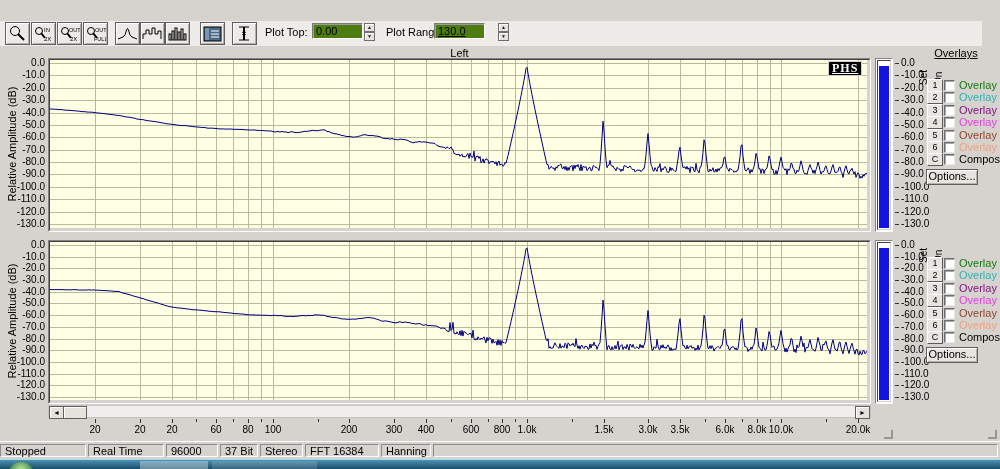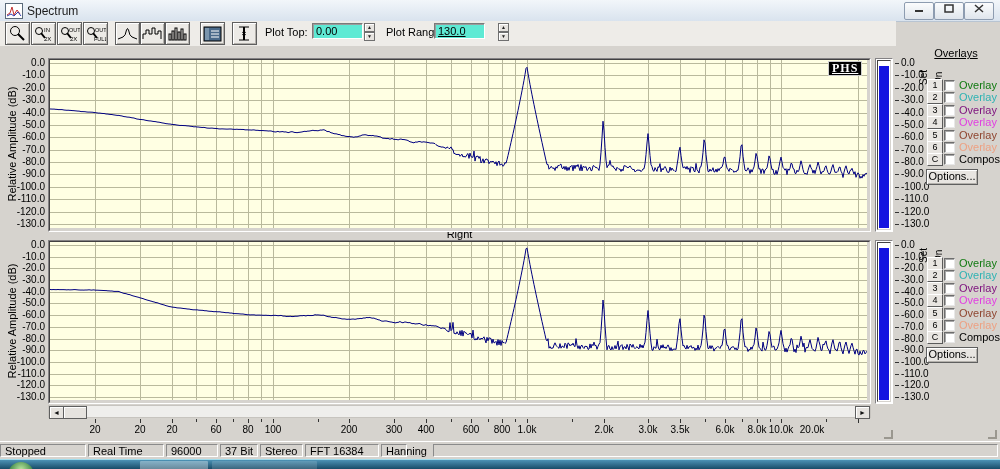--- a/index.html
+++ b/index.html
@@ -9,29 +9,29 @@
   
   #titlebar{position:absolute;left:0;top:0;width:1000px;height:21px;
     background:linear-gradient(#f2f6fa,#d9e3ee);border-bottom:1px solid #b8c4d2;}
   #app-icon{position:absolute;left:5px;top:3px;width:16px;height:14px;background:#fff;
     border:1px solid #5a6a7a;overflow:hidden;}
   #title-text{position:absolute;left:27px;top:4px;font-size:12px;color:#1a1a1a;}
   .winbtn{position:absolute;top:2px;width:28px;height:16px;border:1px solid #8d9cb0;border-radius:2px;
     background:linear-gradient(#fbfcfd,#dfe5ec);text-align:center;line-height:14px;font-size:10px;color:#333;}
   #btn-min{right:66px;} #btn-max{right:36px;} #btn-close{right:6px;}
   
-  #toolbar{position:absolute;left:0;top:21px;width:896px;height:25px;background:#eeece8;
+  #toolbar{position:absolute;left:0;top:21px;width:982px;height:25px;background:#eeece8;
     border-bottom:1px solid #b9b6b1;}
   .tbtn{position:absolute;top:1px;width:23px;height:21px;background:#eceae6;border:1px solid #5f5f5f;
     box-shadow:inset 1px 1px 0 #ffffff, inset -1px -1px 0 #b4b1ac;display:flex;align-items:center;justify-content:center;}
   .tbtn svg{display:block;}
   .tb-label{position:absolute;top:5px;font-size:11px;}
   .tb-input{position:absolute;top:2px;height:14px;width:46px;border:1px solid;padding:0 0 0 3px;
     border-color:#7a7a7a #ffffff #ffffff #7a7a7a;box-shadow:inset 1px 1px 0 #9c9c9c;
-    font-family:"Liberation Sans",sans-serif;font-size:11px;background:#5eead4;}
+    font-family:"Liberation Sans",sans-serif;font-size:11px;background:#4d7c0f;}
   .spin{position:absolute;top:2px;width:11px;height:18px;}
   .spin div{position:absolute;left:0;width:9px;height:7px;background:#e6e3df;border:1px solid #6f6f6f;
     box-shadow:inset 1px 1px 0 #fff;font-size:5px;line-height:7px;text-align:center;color:#222;}
   .spin .up{top:0;} .spin .dn{top:9px;}
   
   #client{position:absolute;left:0;top:46px;width:1000px;height:395px;background:#d6d3ce;}
   .plot-title{position:absolute;left:48px;width:823px;text-align:center;font-size:11px;}
   .plot-frame{position:absolute;left:48px;width:821px;border:1px solid;border-color:#848284 #ffffff #ffffff #848284;}
   .plot-inner{border:1px solid;border-color:#424142 #d6d3ce #d6d3ce #424142;}
   .ylab{position:absolute;width:150px;text-align:center;font-size:11px;transform:rotate(-90deg);}
@@ -76,42 +76,20 @@
     border-top:1px solid #9fdcec;overflow:hidden;}
   #start-orb{position:absolute;left:8px;top:2px;width:26px;height:26px;border-radius:50%;
     background:radial-gradient(circle at 50% 30%, #bfe8a0, #2d7a3a 60%, #11303f);}
   .task-btn{position:absolute;top:1px;height:9px;background:rgba(255,255,255,0.35);border-radius:1px;}
 </style>
 </head>
 <body>
 
 <div id="window">
 
-  <div id="titlebar">
-    <div id="app-icon">
-      <svg width="16" height="14">
-          <rect x="0" y="0" width="16" height="14" fill="#fff"></rect>
-        <polyline points="1,11 4,9 6,3 8,11 11,6 14,10" stroke="#c03030" fill="none" stroke-width="1"></polyline>
-        <polyline points="1,12 5,10 8,12 12,8 15,12" stroke="#3040b0" fill="none" stroke-width="1"></polyline>
-        </svg>
-    </div>
-    <span id="title-text">Spectrum</span>
-    <div class="winbtn" id="btn-min">
-      <svg width="10" height="9">
-          <line x1="1" y1="7" x2="9" y2="7" stroke="#333" stroke-width="2"></line>
-        </svg></div>
-    <div class="winbtn" id="btn-max">
-      <svg width="10" height="9">
-          <rect x="1" y="1" width="8" height="7" fill="none" stroke="#333" stroke-width="1.5"></rect>
-        </svg></div>
-    <div class="winbtn" id="btn-close">
-      <svg width="10" height="9">
-          <path d="M1,1 L9,8 M9,1 L1,8" stroke="#333" stroke-width="1.5"></path>
-        </svg></div>
-  </div>
 
   <div id="toolbar">
     <div class="tbtn" style="left:5px">
       <svg width="19" height="17">
           <circle cx="7" cy="6" r="4.5" stroke="#000" fill="none"></circle>
           <line x1="10" y1="9" x2="16" y2="15" stroke="#000" stroke-width="2"></line>
         </svg>
       </div>
     <div class="tbtn" style="left:31px">
       <svg width="21" height="18">
@@ -186,21 +164,21 @@
       </div>
     <span class="tb-label" style="left:386px">Plot Range:</span>
     <input class="tb-input" style="left: 434px; text-decoration: underline;" value="130.0">
     <div class="spin" style="left:498px">
         <div class="up">▲</div>
         <div class="dn">▼</div>
       </div>
   </div>
 
   <div id="client">
-    <div class="plot-title" style="top:182px">Right</div>
+    <div class="plot-title" style="top:1px">Left</div>
 
     <div class="plot-frame" style="top:12px;height:172px">
       <div class="plot-inner"><svg id="svg-left" width="817" height="168" style="background: rgb(255, 255, 227);">
             <g stroke="#b9b99c" shape-rendering="crispEdges">
               <line x1="45.5" x2="45.5" y1="0" y2="168"></line>
               <line x1="90.5" x2="90.5" y1="0" y2="168"></line>
               <line x1="122.5" x2="122.5" y1="0" y2="168"></line>
               <line x1="146.5" x2="146.5" y1="0" y2="168"></line>
               <line x1="166.5" x2="166.5" y1="0" y2="168"></line>
               <line x1="183.5" x2="183.5" y1="0" y2="168"></line>
@@ -422,33 +400,33 @@
       <div class="xlabel" style="left: 394px; top: 379px;">300</div>
       <div class="xtick" style="left: 426px; top: 373px; height: 4px;"></div>
       <div class="xlabel" style="left: 426px; top: 379px;">400</div>
       <div class="xtick" style="left: 471px; top: 373px; height: 4px;"></div>
       <div class="xlabel" style="left: 471px; top: 379px;">600</div>
       <div class="xtick" style="left: 502px; top: 373px; height: 4px;"></div>
       <div class="xlabel" style="left: 502px; top: 379px;">800</div>
       <div class="xtick" style="left: 527px; top: 373px; height: 4px;"></div>
       <div class="xlabel" style="left: 527px; top: 379px;">1.0k</div>
       <div class="xtick" style="left: 604px; top: 373px; height: 4px;"></div>
-      <div class="xlabel" style="left: 604px; top: 379px;">2.0k</div>
+      <div class="xlabel" style="left: 604px; top: 379px;">1.5k</div>
       <div class="xtick" style="left: 648px; top: 373px; height: 4px;"></div>
       <div class="xlabel" style="left: 648px; top: 379px;">3.0k</div>
       <div class="xtick" style="left: 680px; top: 373px; height: 4px;"></div>
       <div class="xlabel" style="left: 680px; top: 379px;">3.5k</div>
       <div class="xtick" style="left: 725px; top: 373px; height: 4px;"></div>
       <div class="xlabel" style="left: 725px; top: 379px;">6.0k</div>
       <div class="xtick" style="left: 757px; top: 373px; height: 4px;"></div>
       <div class="xlabel" style="left: 757px; top: 379px;">8.0k</div>
       <div class="xtick" style="left: 781px; top: 373px; height: 4px;"></div>
       <div class="xlabel" style="left: 781px; top: 379px;">10.0k</div>
       <div class="xtick" style="left: 858px; top: 373px; height: 4px;"></div>
-      <div class="xlabel" style="left: 812px; top: 379px;">20.0k</div>
+      <div class="xlabel" style="left: 858px; top: 379px;">20.0k</div>
       <div class="xtick" style="left: 196px; top: 373px; height: 3px;"></div>
       <div class="xtick" style="left: 233px; top: 373px; height: 3px;"></div>
       <div class="xtick" style="left: 261px; top: 373px; height: 3px;"></div>
       <div class="xtick" style="left: 318px; top: 373px; height: 3px;"></div>
       <div class="xtick" style="left: 451px; top: 373px; height: 3px;"></div>
       <div class="xtick" style="left: 488px; top: 373px; height: 3px;"></div>
       <div class="xtick" style="left: 515px; top: 373px; height: 3px;"></div>
       <div class="xtick" style="left: 572px; top: 373px; height: 3px;"></div>
       <div class="xtick" style="left: 705px; top: 373px; height: 3px;"></div>
       <div class="xtick" style="left: 742px; top: 373px; height: 3px;"></div>
@@ -505,21 +483,21 @@
       <div class="opt-btn" style="top: 301px;">Options...</div>
     </div>
 
   <div id="statusbar">
       <div class="scell" style="left: 0px; width: 86px;">Stopped</div>
       <div class="scell" style="left: 88px; width: 76px;">Real Time</div>
       <div class="scell" style="left: 166px; width: 52px;">96000 Hz</div>
       <div class="scell" style="left: 220px; width: 38px;">37 Bit</div>
       <div class="scell" style="left: 260px; width: 43px;">Stereo</div>
       <div class="scell" style="left: 305px; width: 74px;">FFT 16384 pts</div>
-      <div class="scell" style="left: 381px; width: 26px;">Hanning</div>
+      <div class="scell" style="left: 381px; width: 50px;">Hanning</div>
       <div class="scell" style="left: 433px; width: 565px;"></div>
     </div>
 
   <div id="taskbar">
     <div id="start-orb"></div>
     <div class="task-btn" style="left:140px;width:68px"></div>
     <div class="task-btn" style="left:212px;width:105px;background:rgba(255,255,255,0.15)"></div>
   </div>
 </div>
 

